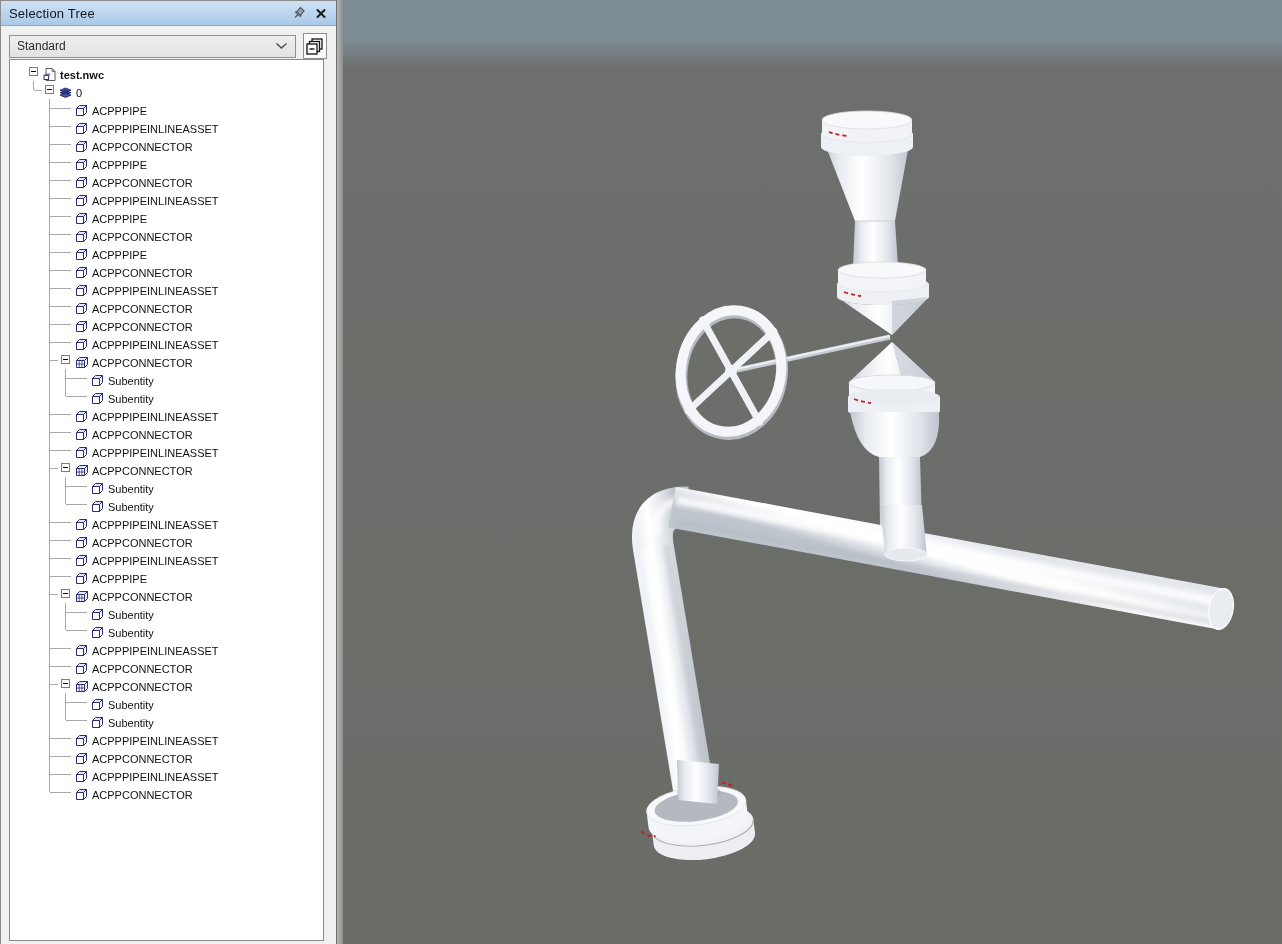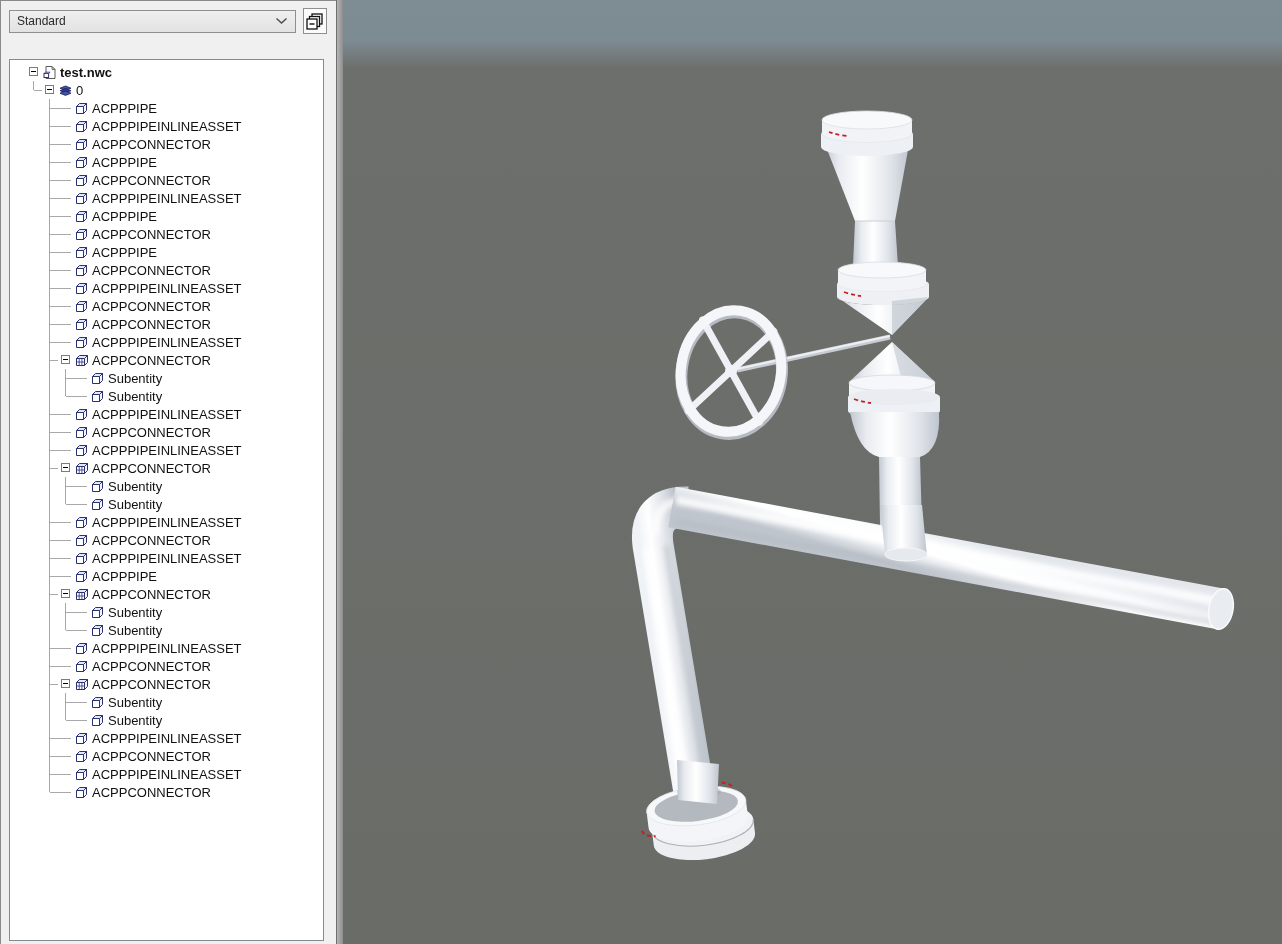--- a/index.html
+++ b/index.html
@@ -18,22 +18,22 @@
   .toolbar{display:flex;align-items:center;gap:7px;padding:7px 9px 6px 8px;}
   .combo{width:306px;height:23px;box-sizing:border-box;border:1px solid #8f8f8f;
          background:linear-gradient(#efefef,#e2e2e2);display:flex;align-items:center;
          padding:0 7px;font-size:12px;color:#2a2a2a;}
   .combo .val{flex:1;}
   .stackbtn{width:26px;height:26px;box-sizing:border-box;border:1px solid #8f8f8f;
             background:#fbfbfb;display:grid;place-items:center;padding:0;}
   .treewrap{position:absolute;left:8px;right:12px;top:58px;bottom:3px;background:#ffffff;
             border:1px solid #848b94;box-sizing:border-box;overflow:hidden;}
   .tree{padding-top:3px;}
-  .trow{height:18px;display:flex;align-items:center;padding-left:16px;white-space:nowrap;
-        font-size:13px;color:#111;}
+  .trow{height:18px;display:flex;align-items:flex-end;padding-left:16px;white-space:nowrap;
+        font-size:11px;color:#111;}
   .cell{width:16px;height:18px;position:relative;flex:none;}
   .g-v::before{content:'';position:absolute;left:7px;top:0;bottom:0;border-left:1px solid #a8a8a8;}
   .g-T::before{content:'';position:absolute;left:7px;top:0;bottom:0;border-left:1px solid #a8a8a8;}
   .g-T::after{content:'';position:absolute;left:8px;right:0;top:9px;border-top:1px solid #a8a8a8;}
   .g-L::before{content:'';position:absolute;left:7px;top:0;height:9px;border-left:1px solid #a8a8a8;}
   .g-L::after{content:'';position:absolute;left:8px;right:0;top:9px;border-top:1px solid #a8a8a8;}
   .g-h::before{content:'';position:absolute;left:0;right:3px;top:9px;border-top:1px solid #a8a8a8;}
   .exp{position:absolute;left:3px;top:4px;width:9px;height:9px;box-sizing:border-box;
        background:#fff;border:1px solid #7c7c7c;}
   .exp::after{content:'';position:absolute;left:1px;top:3px;width:5px;border-top:1px solid #000;}
@@ -44,20 +44,35 @@
   .splitter{position:absolute;left:336px;top:0;width:7px;height:944px;
             background:linear-gradient(90deg,#b5b5b5,#8e8e8e);border-left:1px solid #6f6f6f;box-sizing:border-box;}
   .viewport{position:absolute;left:343px;top:0;width:939px;height:944px;}
 </style>
 </head>
 <body>
 
 <div class="app">
 
   <div class="panel">
+    <div class="titlebar">
+      <span class="title">Selection Tree</span>
+      <button class="tb-btn" title="">
+        <svg width="14" height="14" viewBox="0 0 14 14">
+          <g transform="rotate(40 7 7)">
+            <rect x="4.5" y="2" width="5" height="6" fill="#9aa0a8" stroke="#4a4f55" stroke-width="1"></rect>
+            <rect x="3.5" y="7.5" width="7" height="1.6" fill="#6f747b" stroke="#4a4f55" stroke-width="0.6"></rect>
+            <line x1="7" y1="9" x2="7" y2="13" stroke="#4a4f55" stroke-width="1.2"></line>
+          </g>
+        </svg>
+      </button>
+      <button class="tb-btn">
+        <span class="close-glyph">✕</span>
+      </button>
+    </div>
 
     <div class="toolbar">
       <div class="combo">
         <span class="val">Standard</span>
         <svg width="13" height="8" viewBox="0 0 13 8">
           <polyline points="1.5,1.5 6.5,6 11.5,1.5" fill="none" stroke="#4c4c4c" stroke-width="1.4"></polyline>
         </svg>
       </div>
       <button class="stackbtn">
         <svg width="19" height="19" viewBox="0 0 19 19">

